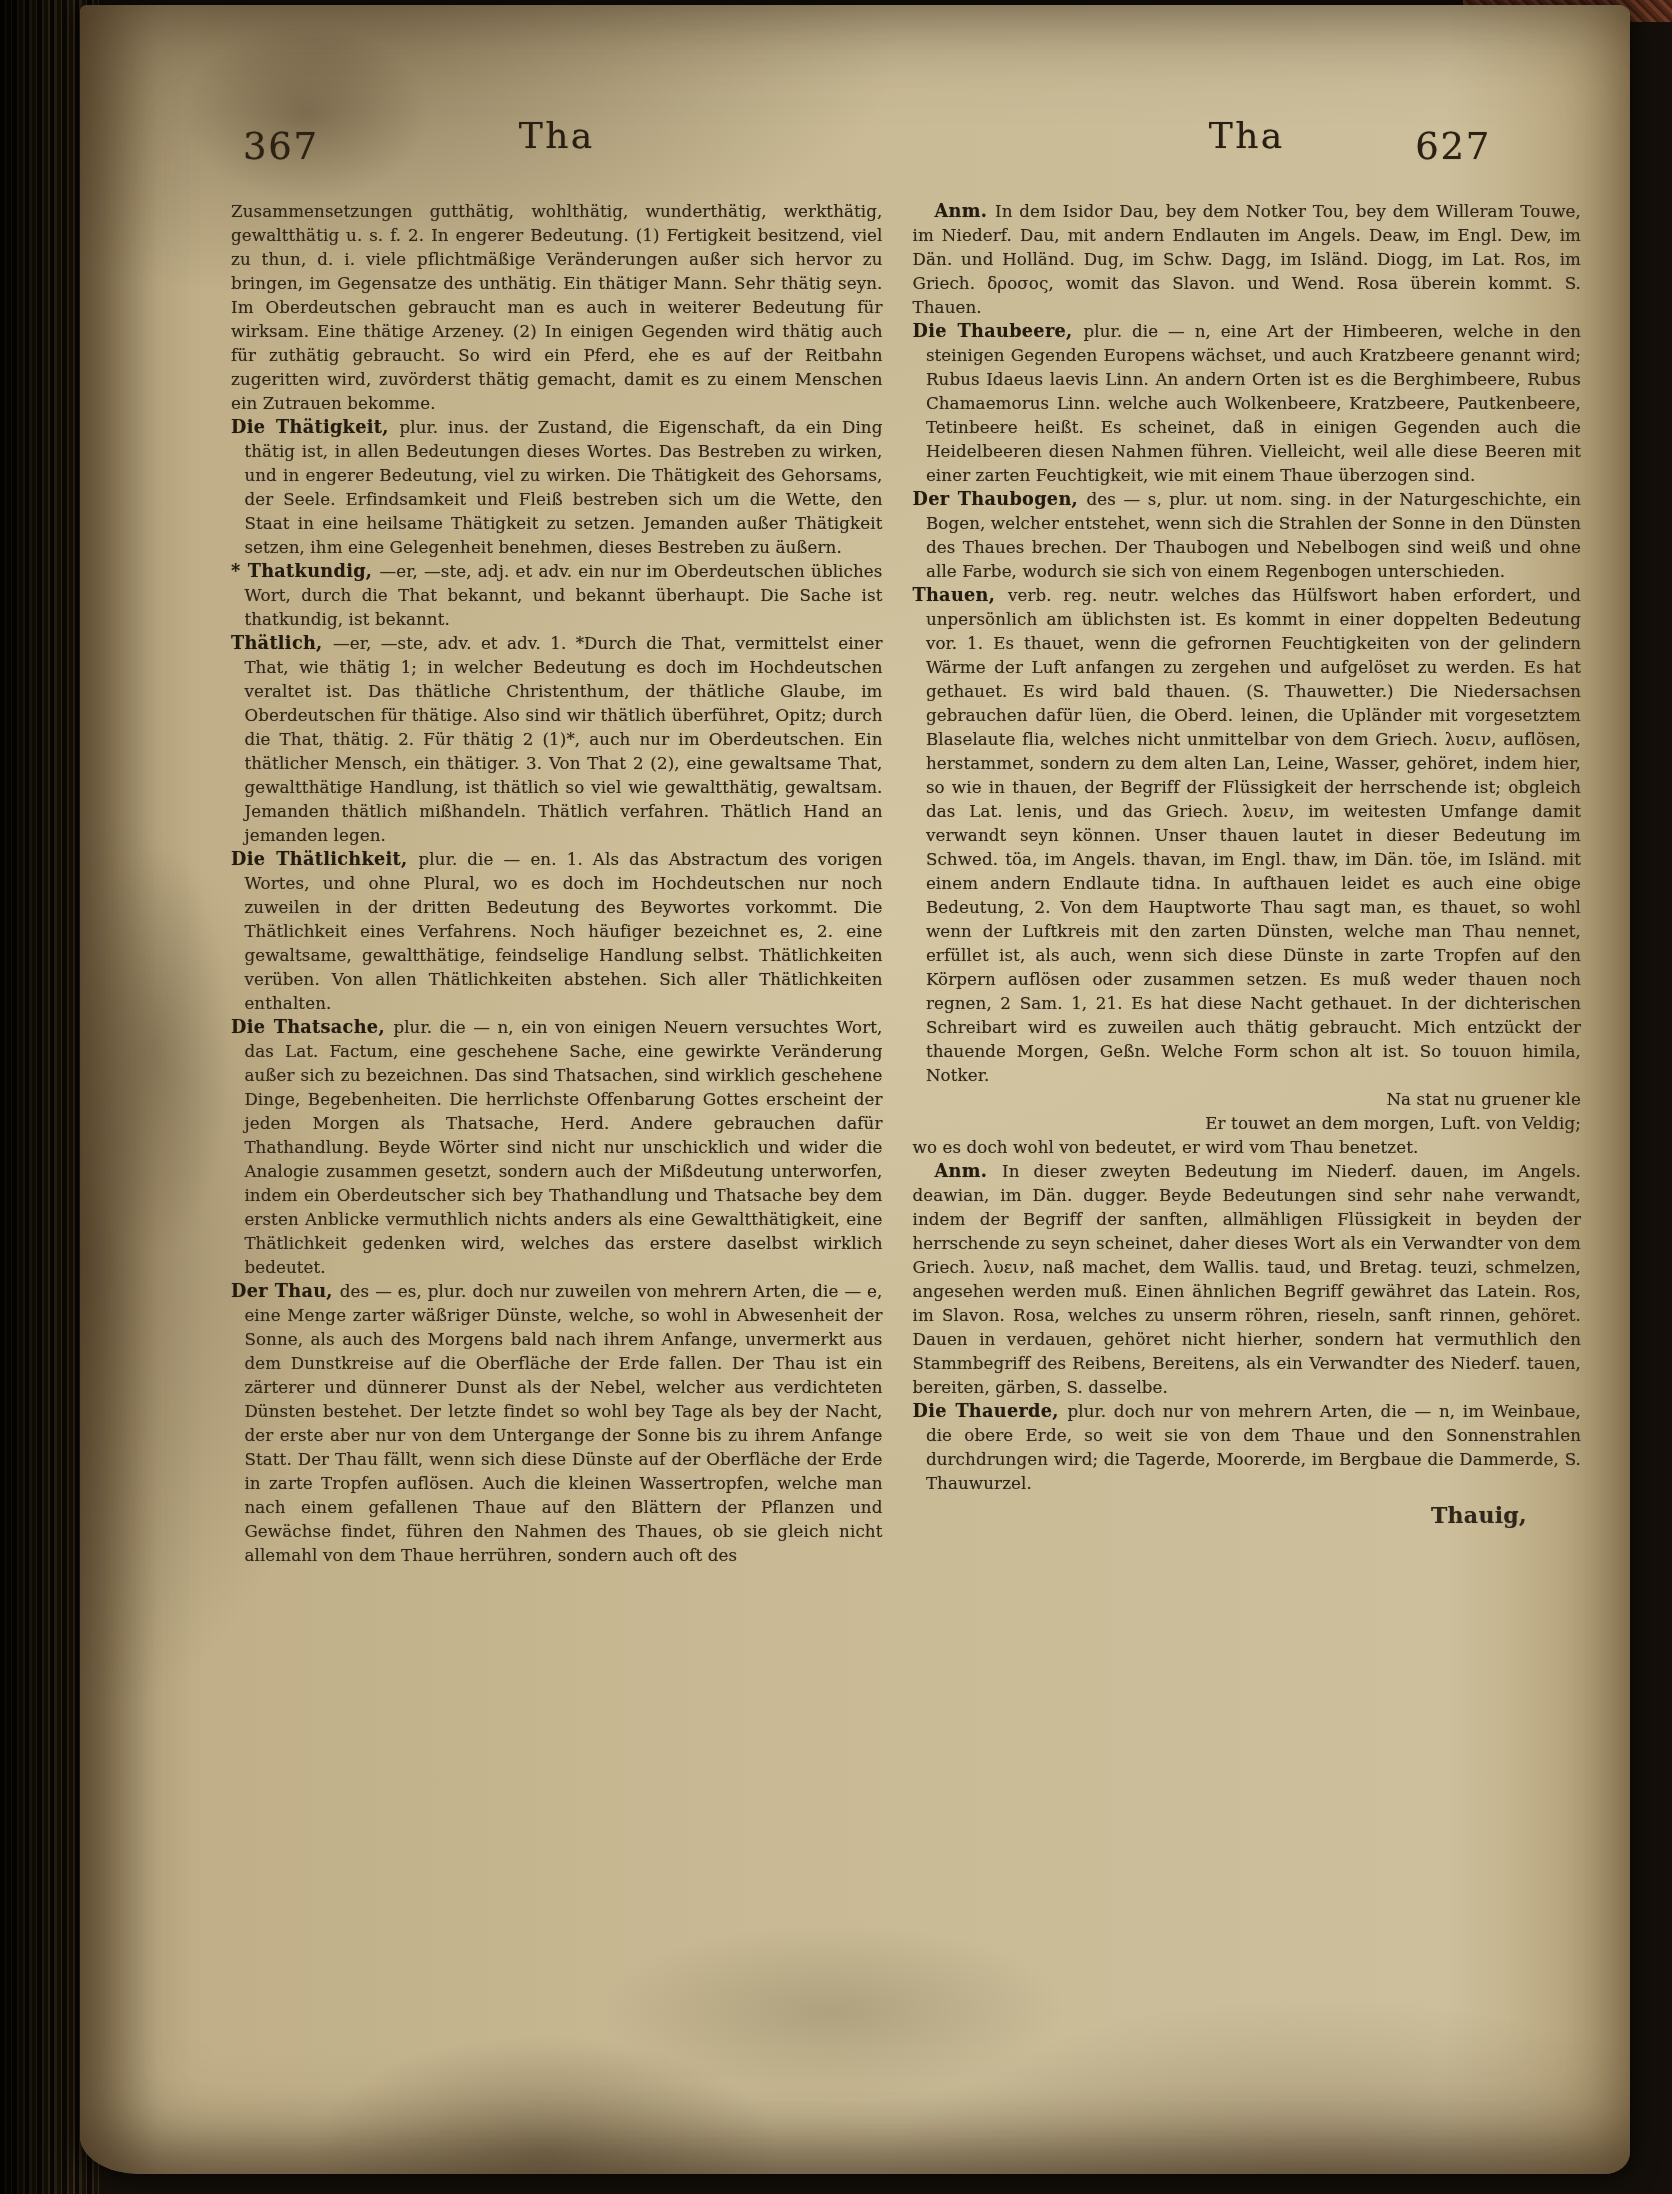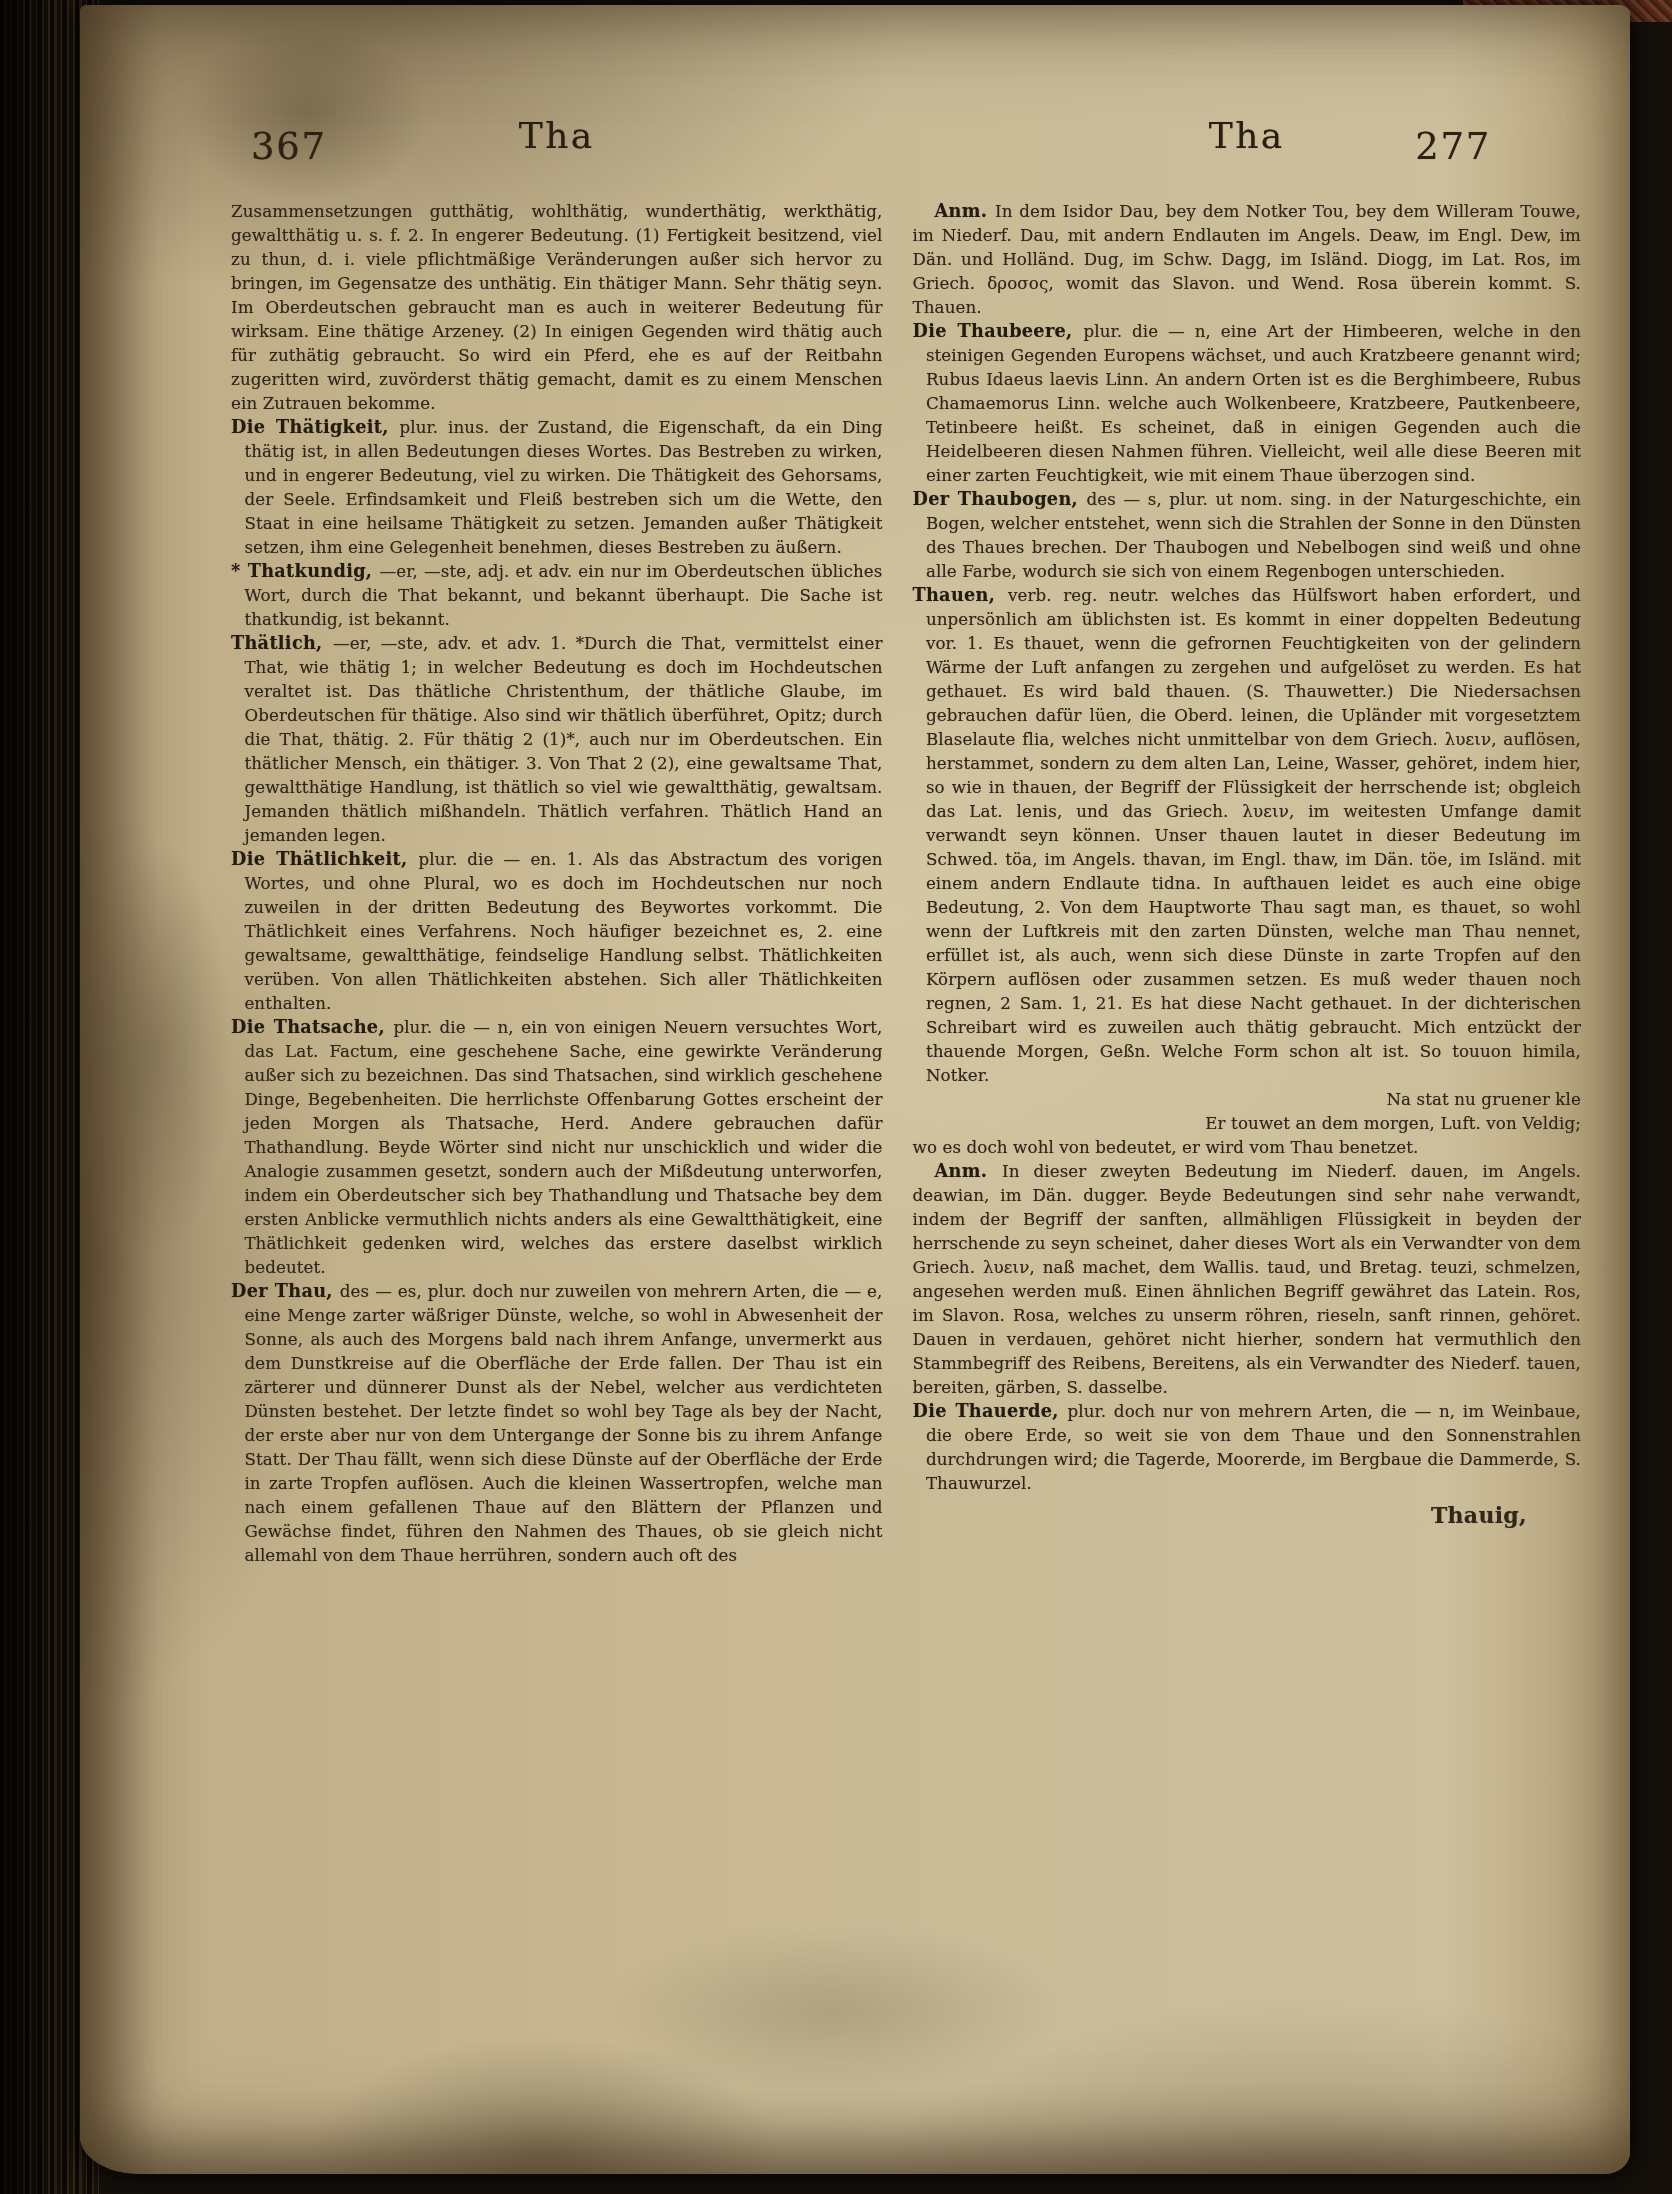--- a/index.html
+++ b/index.html
@@ -58,21 +58,21 @@
   }
   .header-row{display:flex;gap:30px;height:72px;}
   .header-half{position:relative;}
   .header-half.left{width:652px;}
   .header-half.right{width:669px;}
   .page-number{
     position:absolute;top:13.4px;
     font-size:37px;letter-spacing:1.7px;color:#2c2214;
     text-shadow:0 0 0.8px rgba(44,34,20,.6);
   }
-  .page-number.pn-left{left:20px;}
+  .page-number.pn-left{left:12px;}
   .page-number.pn-right{right:90px;}
   .running-head{
     position:absolute;left:0;right:0;top:3.3px;text-align:center;
     font-size:36px;font-weight:normal;letter-spacing:2.5px;color:#281e12;
     text-shadow:0 0 0.8px rgba(40,30,18,.6);
   }
   .columns{display:flex;gap:30px;margin-top:15px;}
   .col{text-align:justify;font-size:16.7px;line-height:24px;letter-spacing:0.1px;
        text-shadow:0 0 0.8px rgba(49,39,26,.45);}
   .col.left{width:652px;}
@@ -100,21 +100,21 @@
   <div class="stain s4"></div>
 
   <div class="content">
     <div class="header-row">
       <div class="header-half left">
         <span class="page-number pn-left">367</span>
         <span class="running-head">Tha</span>
       </div>
       <div class="header-half right">
         <span class="running-head">Tha</span>
-        <span class="page-number pn-right">277</span>
+        <span class="page-number pn-right">627</span>
       </div>
     </div>
 
     <div class="columns">
       <div class="col left">
           <p class="entry flush">Zusammensetzungen gutthätig, wohlthätig, wunderthätig, werkthätig, gewaltthätig u. s. f. 2. In engerer Bedeutung. (1) Fertigkeit besitzend, viel zu thun, d. i. viele pflichtmäßige Veränderungen außer sich hervor zu bringen, im Gegensatze des unthätig. Ein thätiger Mann. Sehr thätig seyn. Im Oberdeutschen gebraucht man es auch in weiterer Bedeutung für wirksam. Eine thätige Arzeney. (2) In einigen Gegenden wird thätig auch für zuthätig gebraucht. So wird ein Pferd, ehe es auf der Reitbahn zugeritten wird, zuvörderst thätig gemacht, damit es zu einem Menschen ein Zutrauen bekomme.</p>
           <p class="entry"><b class="head">Die Thätigkeit, </b>plur. inus. der Zustand, die Eigenschaft, da ein Ding thätig ist, in allen Bedeutungen dieses Wortes. Das Bestreben zu wirken, und in engerer Bedeutung, viel zu wirken. Die Thätigkeit des Gehorsams, der Seele. Erfindsamkeit und Fleiß bestreben sich um die Wette, den Staat in eine heilsame Thätigkeit zu setzen. Jemanden außer Thätigkeit setzen, ihm eine Gelegenheit benehmen, dieses Bestreben zu äußern.</p>
           <p class="entry"><b class="head">* Thatkundig, </b>—er, —ste, adj. et adv. ein nur im Oberdeutschen übliches Wort, durch die That bekannt, und bekannt überhaupt. Die Sache ist thatkundig, ist bekannt.</p>
           <p class="entry"><b class="head">Thätlich, </b>—er, —ste, adv. et adv. 1. *Durch die That, vermittelst einer That, wie thätig 1; in welcher Bedeutung es doch im Hochdeutschen veraltet ist. Das thätliche Christenthum, der thätliche Glaube, im Oberdeutschen für thätige. Also sind wir thätlich überführet, Opitz; durch die That, thätig. 2. Für thätig 2 (1)*, auch nur im Oberdeutschen. Ein thätlicher Mensch, ein thätiger. 3. Von That 2 (2), eine gewaltsame That, gewaltthätige Handlung, ist thätlich so viel wie gewaltthätig, gewaltsam. Jemanden thätlich mißhandeln. Thätlich verfahren. Thätlich Hand an jemanden legen.</p>
           <p class="entry"><b class="head">Die Thätlichkeit, </b>plur. die — en. 1. Als das Abstractum des vorigen Wortes, und ohne Plural, wo es doch im Hochdeutschen nur noch zuweilen in der dritten Bedeutung des Beywortes vorkommt. Die Thätlichkeit eines Verfahrens. Noch häufiger bezeichnet es, 2. eine gewaltsame, gewaltthätige, feindselige Handlung selbst. Thätlichkeiten verüben. Von allen Thätlichkeiten abstehen. Sich aller Thätlichkeiten enthalten.</p>

